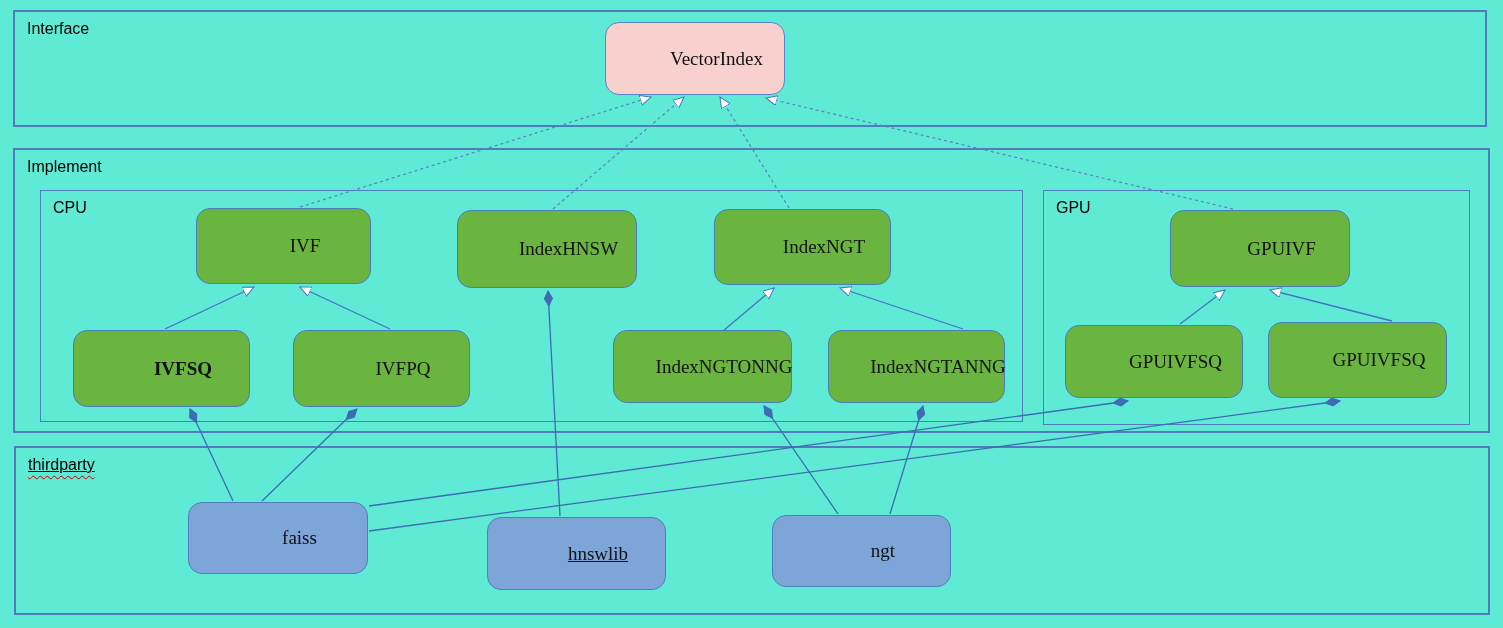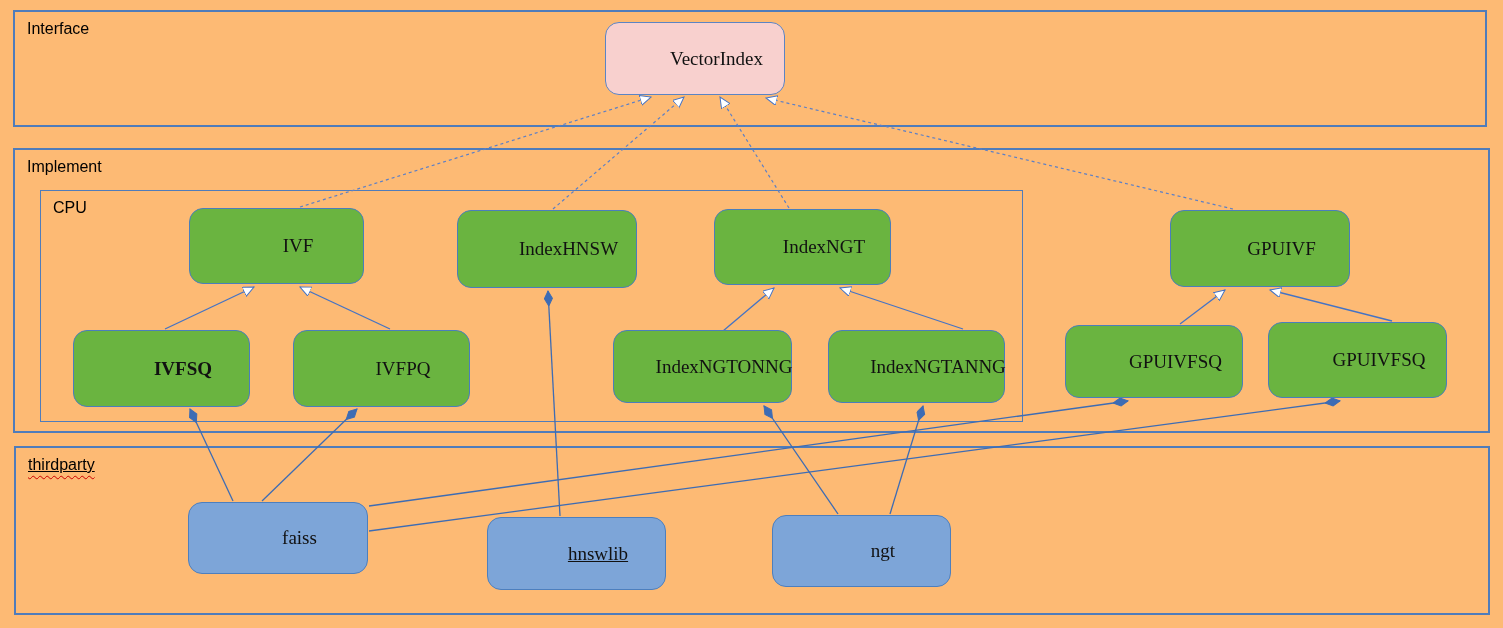--- a/index.html
+++ b/index.html
@@ -1,17 +1,17 @@
 <!DOCTYPE html>
 <html><head>
 <meta charset="utf-8">
 <style>
   html,body{margin:0;padding:0;background:#ffffff;}
   .canvas{
-    position:relative;width:1503px;height:628px;background:#fdba74;
+    position:relative;width:1503px;height:628px;background:#5eead4;
     font-family:"Liberation Sans",sans-serif;overflow:hidden;
   }
   .section{
     position:absolute;border:2px solid #4f7cba;background:transparent;box-sizing:border-box;
   }
   .sec-label{
     position:absolute;top:8px;left:12px;font-size:16px;color:#000000;
     font-family:"Liberation Sans",sans-serif;
   }
   .u-solid{text-decoration:underline solid #000000;}
@@ -41,20 +41,23 @@
   </div>
 
   <div class="section" style="left:13px;top:148px;width:1477px;height:285px;">
     <span class="sec-label">Implement</span>
   </div>
 
   <div class="section" style="left:40px;top:190px;width:983px;height:232px;border-width:1.5px;">
     <span class="sec-label">CPU</span>
   </div>
 
+  <div class="section" style="left:1043px;top:190px;width:427px;height:235px;border-width:1.5px;">
+    <span class="sec-label">GPU</span>
+  </div>
 
   <div class="section" style="left:14px;top:446px;width:1476px;height:169px;">
     <span class="sec-label u-solid"><span class="u-wavy">thirdparty</span></span>
   </div>
 
   <svg class="edges" id="edges" viewBox="0 0 1503 628" xmlns="http://www.w3.org/2000/svg">
     <defs>
       <marker id="mTri" markerWidth="14" markerHeight="12" refX="11" refY="5" orient="auto" markerUnits="userSpaceOnUse">
         <path d="M0,0 L11,5 L0,10 Z" fill="#ffffff" stroke="#4473c5" stroke-width="1"></path>
       </marker>
@@ -80,21 +83,21 @@
         <line x1="890" y1="514" x2="923" y2="406" class="composition" marker-end="url(#mDia)"></line>
         <line x1="369" y1="506" x2="1128" y2="401" class="composition" marker-end="url(#mDia)"></line>
         <line x1="369" y1="531" x2="1340" y2="401" class="composition" marker-end="url(#mDia)"></line>
       </g>
   </svg>
 
   <div class="node pink" style="left:605px;top:22px;width:180px;height:73px;">
     <span>VectorIndex</span>
   </div>
 
-  <div class="node green" style="left:189px;top:208px;width:175px;height:76px;">
+  <div class="node green" style="left:196px;top:208px;width:175px;height:76px;">
     <span>IVF</span>
   </div>
 
   <div class="node green" style="left:457px;top:210px;width:180px;height:78px;">
     <span>IndexHNSW</span>
   </div>
 
   <div class="node green" style="left:703px;top:209px;width:177px;height:76px;margin-left:11px;">
     <span>IndexNGT</span>
   </div>

